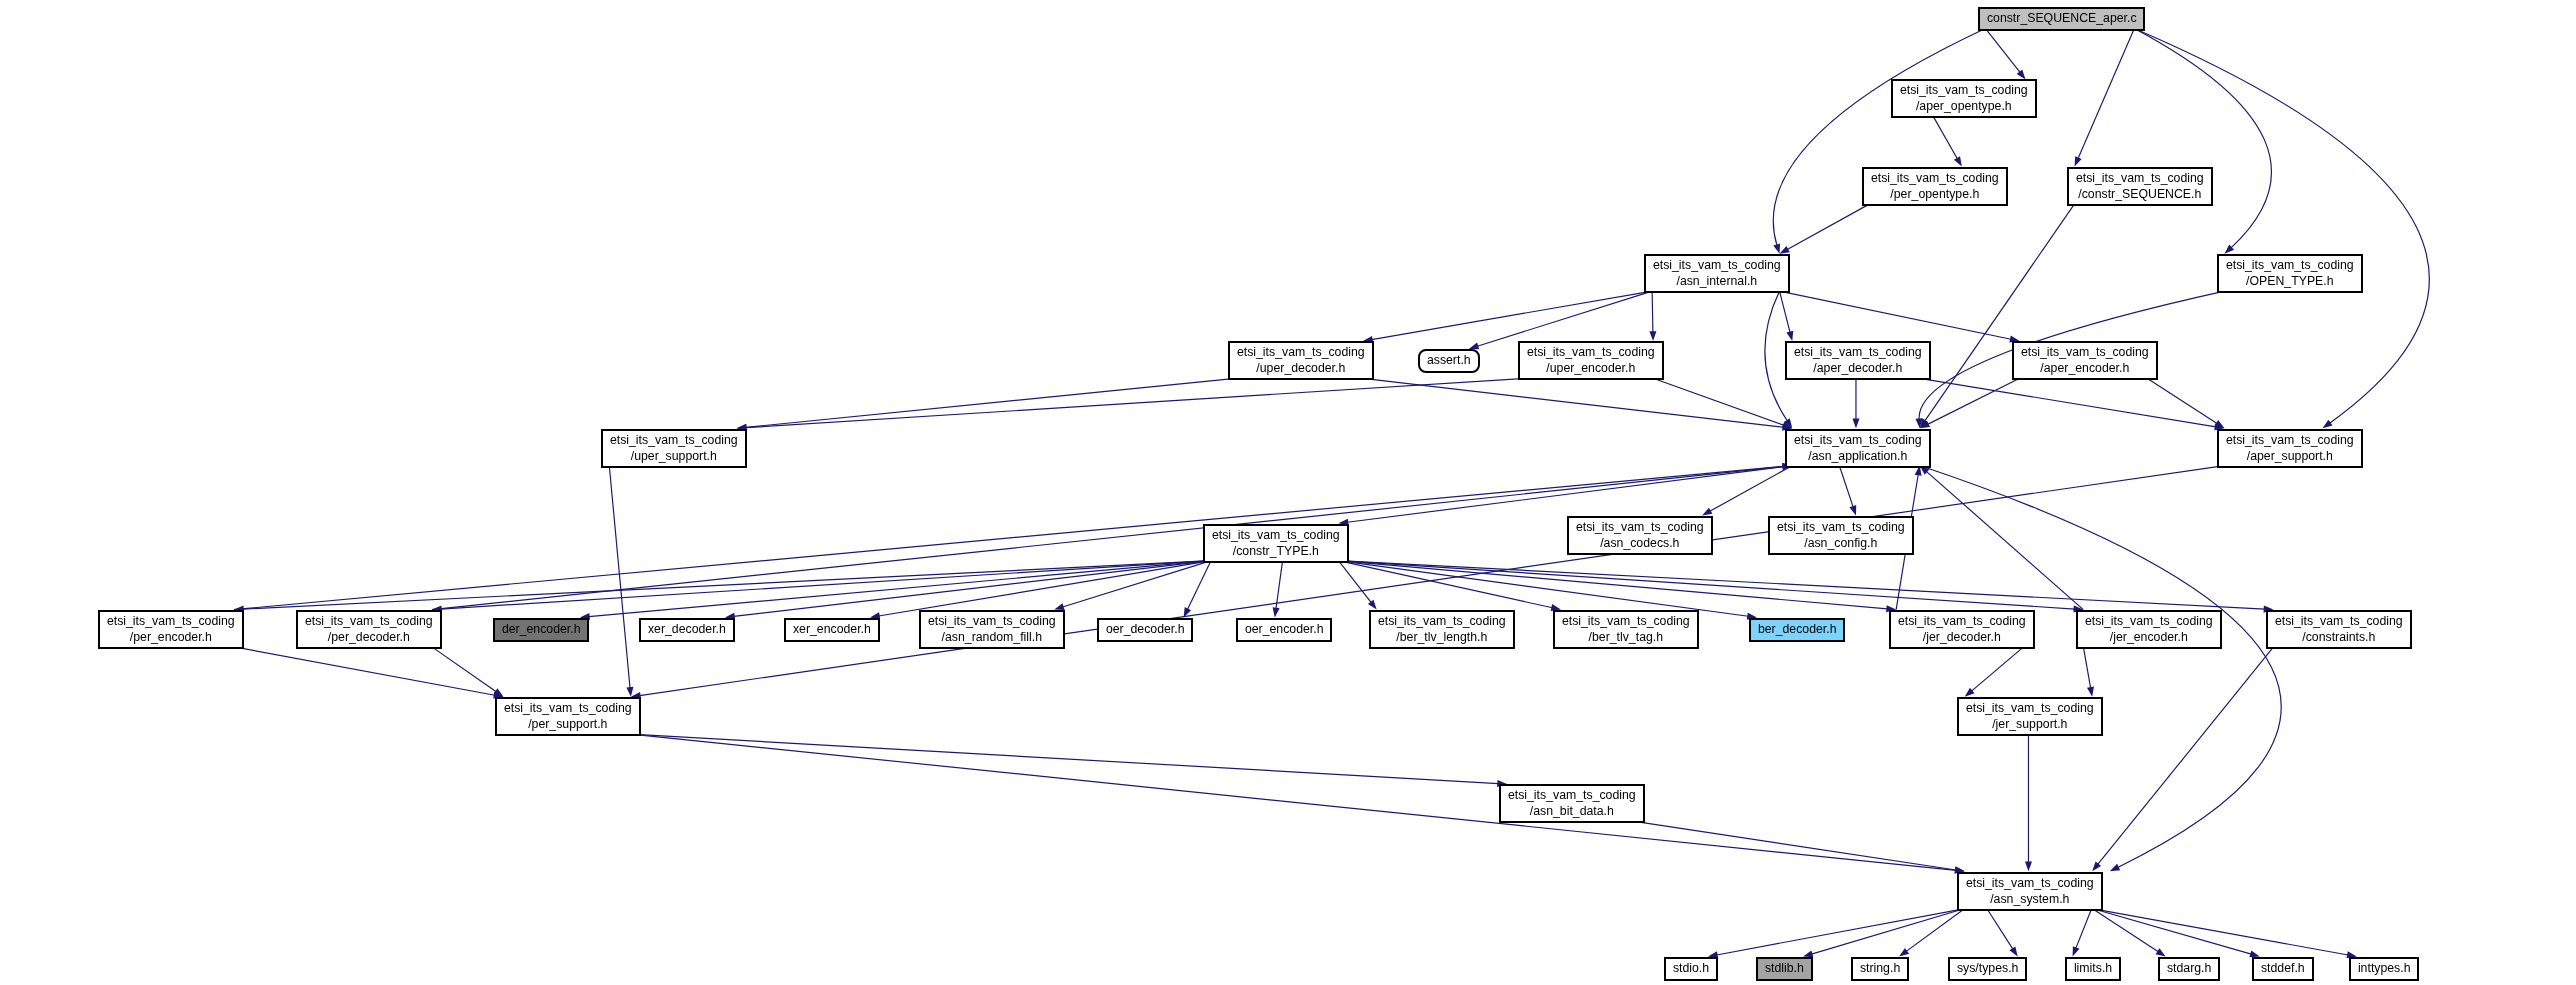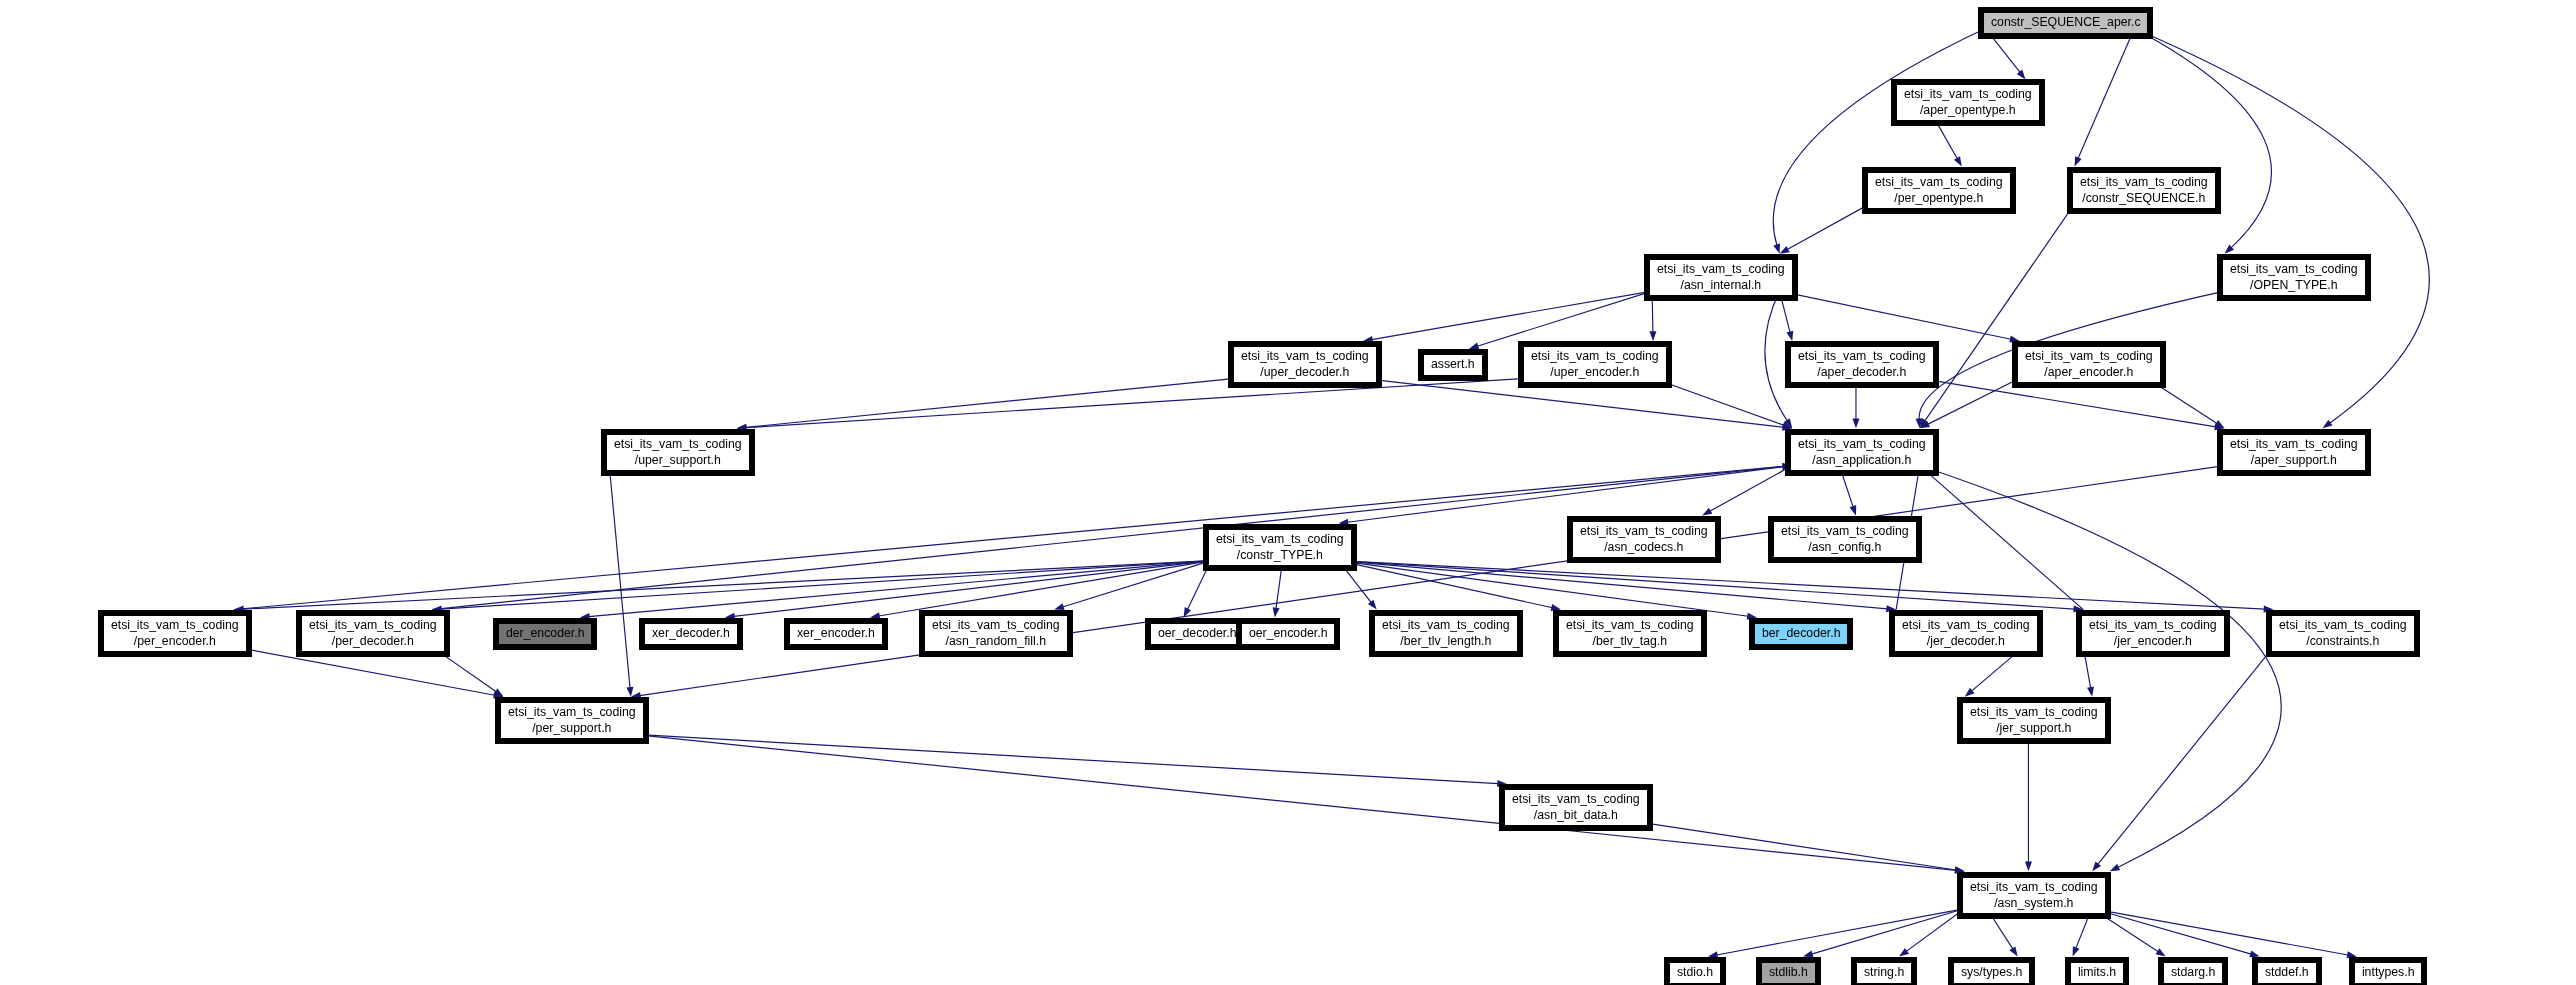--- a/index.html
+++ b/index.html
@@ -17,21 +17,21 @@
     color: #000;
   }
   #edges {
     position: absolute;
     left: 0;
     top: 0;
   }
   .node {
     position: absolute;
     background: #ffffff;
-    border: 6px solid #0369a1;
+    border: 2px solid #0369a1;
     padding: 2px 6.9px;
     line-height: 15.7px;
     text-align: center;
     white-space: nowrap;
     box-sizing: border-box;
     z-index: 2;
   }
   .node.root {
     background: #bfbfbf;
   }
@@ -194,21 +194,21 @@
       <div>/OPEN_TYPE.h</div>
     </div>
     <div class="node" style="background: rgb(255, 255, 255); border-color: rgb(0, 0, 0); left: 1644px; top: 254px;">
       <div>etsi_its_vam_ts_coding</div>
       <div>/asn_internal.h</div>
     </div>
     <div class="node" style="background: rgb(255, 255, 255); border-color: rgb(0, 0, 0); left: 1228px; top: 341px;">
       <div>etsi_its_vam_ts_coding</div>
       <div>/uper_decoder.h</div>
     </div>
-    <div class="node" style="background: rgb(255, 255, 255); border-color: rgb(0, 0, 0); left: 1418px; top: 349px;">
+    <div class="node" style="background: rgb(255, 255, 255); border-color: rgb(0, 0, 0); left: 1418px; top: 349px; border-radius: 8px;">
       <div>assert.h</div>
     </div>
     <div class="node" style="background: rgb(255, 255, 255); border-color: rgb(0, 0, 0); left: 1518px; top: 341px;">
       <div>etsi_its_vam_ts_coding</div>
       <div>/uper_encoder.h</div>
     </div>
     <div class="node" style="background: rgb(255, 255, 255); border-color: rgb(0, 0, 0); left: 1785px; top: 341px;">
       <div>etsi_its_vam_ts_coding</div>
       <div>/aper_decoder.h</div>
     </div>
@@ -254,21 +254,21 @@
     <div class="node" style="background: rgb(255, 255, 255); border-color: rgb(0, 0, 0); left: 639px; top: 618px;">
       <div>xer_decoder.h</div>
     </div>
     <div class="node" style="background: rgb(255, 255, 255); border-color: rgb(0, 0, 0); left: 784px; top: 618px;">
       <div>xer_encoder.h</div>
     </div>
     <div class="node" style="background: rgb(255, 255, 255); border-color: rgb(0, 0, 0); left: 919px; top: 610px;">
       <div>etsi_its_vam_ts_coding</div>
       <div>/asn_random_fill.h</div>
     </div>
-    <div class="node" style="background: rgb(255, 255, 255); border-color: rgb(0, 0, 0); left: 1097px; top: 618px; margin-left: 48px;">
+    <div class="node" style="background: rgb(255, 255, 255); border-color: rgb(0, 0, 0); left: 1097px; top: 618px;">
       <div>oer_decoder.h</div>
     </div>
     <div class="node" style="background: rgb(255, 255, 255); border-color: rgb(0, 0, 0); left: 1236px; top: 618px;">
       <div>oer_encoder.h</div>
     </div>
     <div class="node" style="background: rgb(255, 255, 255); border-color: rgb(0, 0, 0); left: 1369px; top: 610px;">
       <div>etsi_its_vam_ts_coding</div>
       <div>/ber_tlv_length.h</div>
     </div>
     <div class="node" style="background: rgb(255, 255, 255); border-color: rgb(0, 0, 0); left: 1553px; top: 610px;">

